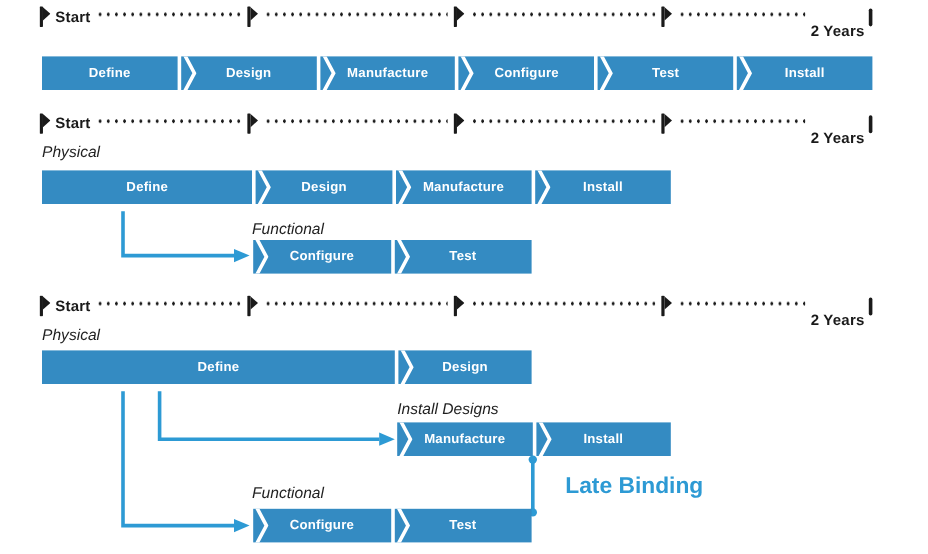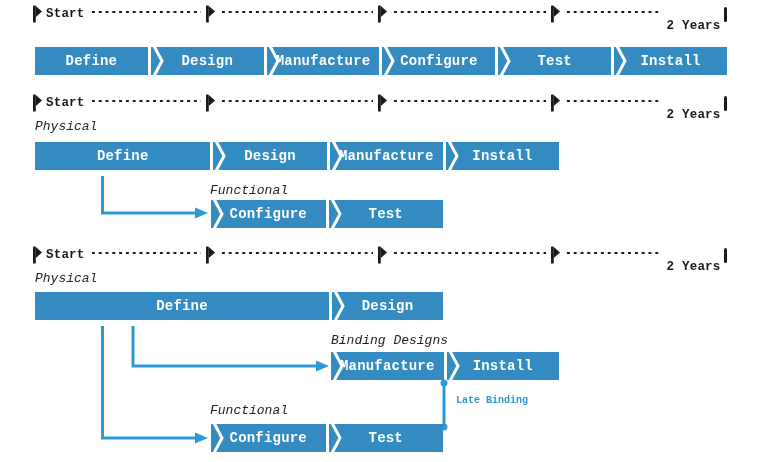--- a/index.html
+++ b/index.html
@@ -3,48 +3,48 @@
 <meta charset="utf-8">
 <style>
   :root{
     --box-blue:#348BC2;
     --conn-blue:#2D9AD4;
     --ink:#1A1A1A;
   }
   html,body{margin:0;padding:0;background:#ffffff;}
   .canvas{
     position:relative;width:773px;height:462px;background:#ffffff;
-    font-family:Liberation Mono, monospace;overflow:hidden;text-align:right;
+    font-family:Liberation Sans, sans-serif;overflow:hidden;text-align:right;
   }
   
   .timeline{position:absolute;left:33px;width:694px;height:18px;display:flex;align-items:center;}
   .flag{width:9px;height:18px;flex:0 0 auto;}
   .flag rect,.flag polygon{fill:var(--ink);}
   .tseg{flex:1 1 0;display:flex;align-items:center;height:18px;min-width:0;}
   .tlabel{font-weight:bold;font-size:12.5px;color:var(--ink);white-space:nowrap;letter-spacing:.2px;}
   .tlabel.start{margin-left:4px;}
   .tlabel.end{margin-right:3px;margin-top:24px;}
   .dots{
     flex:1 1 0;height:18px;margin:0 5px;
     background-image:radial-gradient(circle,var(--ink) 1.25px,transparent 1.5px);
     background-size:6.8px 18px;background-repeat:repeat-x;background-position:0 -2px;
   }
   .endbar{width:3.5px;height:15px;background:var(--ink);border-radius:1.5px;flex:0 0 auto;}
   
   .prow{position:absolute;display:flex;gap:3px;height:28px;}
   .box{
     position:relative;flex:1 1 0;background:var(--box-blue);color:#fff;
     display:flex;align-items:center;justify-content:center;
-    font-weight:bold;font-size:14px;letter-spacing:.2px;
+    font-weight:bold;font-size:11px;letter-spacing:.2px;
   }
   .notch{position:absolute;left:0;top:0;width:13px;height:100%;}
   .notch polyline{fill:none;stroke:#ffffff;stroke-width:3;}
   
   .ilabel{position:absolute;font-style:italic;font-size:13px;color:#1f1f1f;white-space:nowrap;}
-  .lb-label{position:absolute;font-weight:bold;font-size:10px;color:var(--conn-blue);white-space:nowrap;}
+  .lb-label{position:absolute;font-weight:bold;font-size:19px;color:var(--conn-blue);white-space:nowrap;margin-left:15px;}
   
   .conn{position:absolute;overflow:visible;}
   .conn path,.conn line{stroke:var(--conn-blue);stroke-width:3;fill:none;}
   .conn polygon,.conn circle{fill:var(--conn-blue);}
 </style>
 </head>
 <body>
 
 <div class="canvas">
 
@@ -250,21 +250,21 @@
 
   <svg class="conn" style="left:100px;top:326px" width="112" height="118" viewBox="0 0 112 118">
     <path d="M2.5,0 L2.5,112 L95,112"></path>
     <polygon points="95,106.5 108,112 95,117.5"></polygon>
   </svg>
   <svg class="conn" style="left:130px;top:326px" width="202" height="46" viewBox="0 0 202 46">
     <path d="M3,0 L3,40 L186,40"></path>
     <polygon points="186,34.5 199,40 186,45.5"></polygon>
   </svg>
 
-  <span class="ilabel" style="left:331px;top:333px">Binding Designs</span>
+  <span class="ilabel" style="left:331px;top:333px">Install Designs</span>
 
   <div class="prow" style="left:331px;top:352px;width:228px;">
     <div class="box">
         <svg class="notch" viewBox="0 0 13 28" preserveAspectRatio="none">
           <polyline points="3,-1 11,14 3,29"></polyline>
         </svg>
         <span>Manufacture</span>
       </div>
     <div class="box">
         <svg class="notch" viewBox="0 0 13 28" preserveAspectRatio="none">

